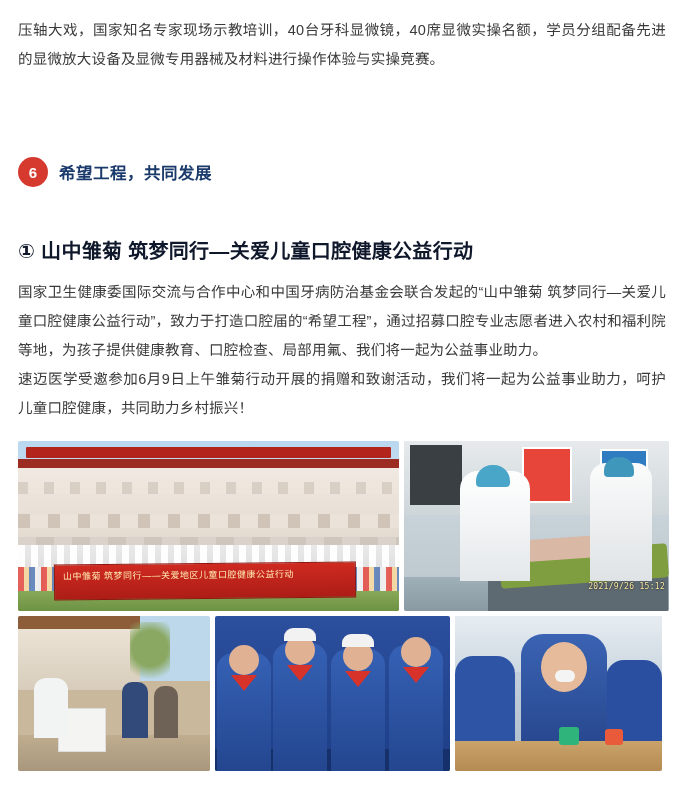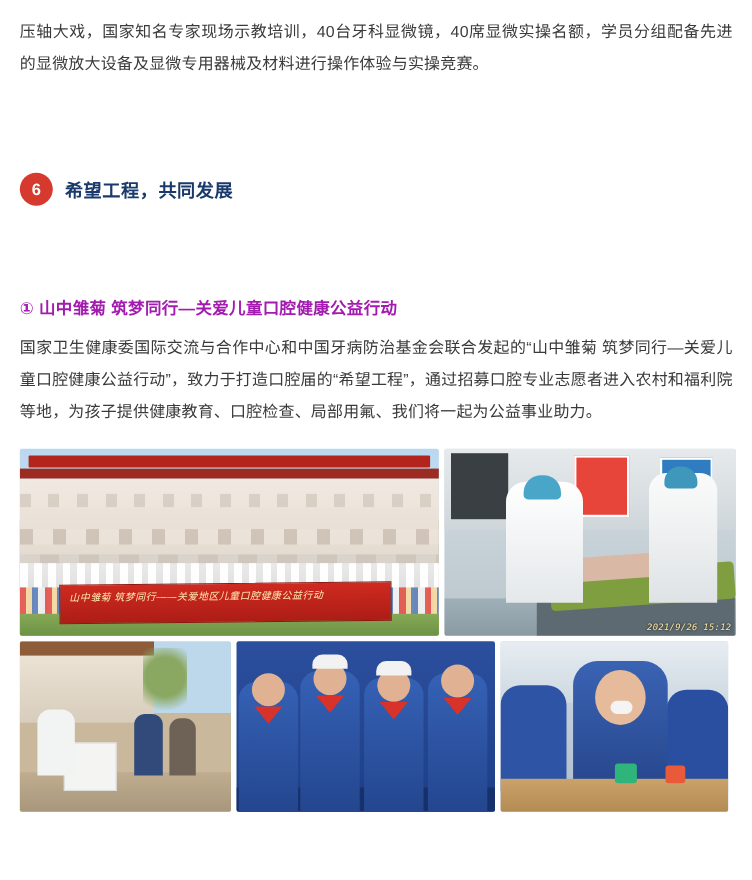--- a/index.html
+++ b/index.html
@@ -52,24 +52,24 @@
     flex: 0 0 auto;
   }
   .section-title {
     margin-left: 11px;
     font-size: 16.5px;
     font-weight: bold;
     color: #1a3a6b;
     letter-spacing: 0.5px;
   }
   .sub-heading {
-    margin: 76px 0 0 0;
-    font-size: 15px;
+    margin: 43px 0 0 0;
+    font-size: 20px;
     font-weight: bold;
-    color: #a21caf;
+    color: #0f172a;
     letter-spacing: 0.3px;
   }
   .body-para {
     margin: 14px 0 0 0;
     font-size: 14.5px;
     line-height: 29px;
     color: #3a3a3a;
     text-align: justify;
     letter-spacing: 0.2px;
   }
@@ -77,35 +77,34 @@
     margin-top: 0;
   }
 
   
   .gallery {
     margin-top: 18px;
   }
   .gallery-row {
     display: flex;
     gap: 5px;
-    font-style: italic;
   }
   .gallery-row + .gallery-row {
     margin-top: 5px;
   }
   .photo {
     position: relative;
     overflow: hidden;
     border-radius: 2px;
     flex: 0 0 auto;
   }
   .photo .cap {
     position: absolute;
     right: 4px;
-    bottom: 3px;
+    bottom: 20px;
     font-size: 8px;
     color: #ffe9a8;
     font-family: "DejaVu Sans Mono", monospace;
     letter-spacing: 0.3px;
     text-shadow: 0 0 2px #000;
   }
 
   
   .p1 { width: 381px; height: 170px; background: linear-gradient(#b9d7ef 0%, #cfe4f3 38%, #9ab06a 39%, #8aa75c 100%); }
   .p1 .bldg {
@@ -216,20 +215,21 @@
   <p class="intro-para">压轴大戏，国家知名专家现场示教培训，40台牙科显微镜，40席显微实操名额，学员分组配备先进的显微放大设备及显微专用器械及材料进行操作体验与实操竞赛。</p>
 
   <div class="section-heading">
     <div class="section-badge">6</div>
     <div class="section-title">希望工程，共同发展</div>
   </div>
 
   <h3 class="sub-heading">① 山中雏菊 筑梦同行—关爱儿童口腔健康公益行动</h3>
 
   <p class="body-para">国家卫生健康委国际交流与合作中心和中国牙病防治基金会联合发起的“山中雏菊 筑梦同行—关爱儿童口腔健康公益行动”，致力于打造口腔届的“希望工程”，通过招募口腔专业志愿者进入农村和福利院等地，为孩子提供健康教育、口腔检查、局部用氟、我们将一起为公益事业助力。</p>
+  <p class="body-para tight">速迈医学受邀参加6月9日上午雏菊行动开展的捐赠和致谢活动，我们将一起为公益事业助力，呵护儿童口腔健康，共同助力乡村振兴！</p>
 
   <div class="gallery">
 
     <div class="gallery-row">
 
       <div class="photo p1">
         <div class="banner-top"></div>
         <div class="bldg"></div>
         <div class="flagrow"></div>
         <div class="crowd"></div>

